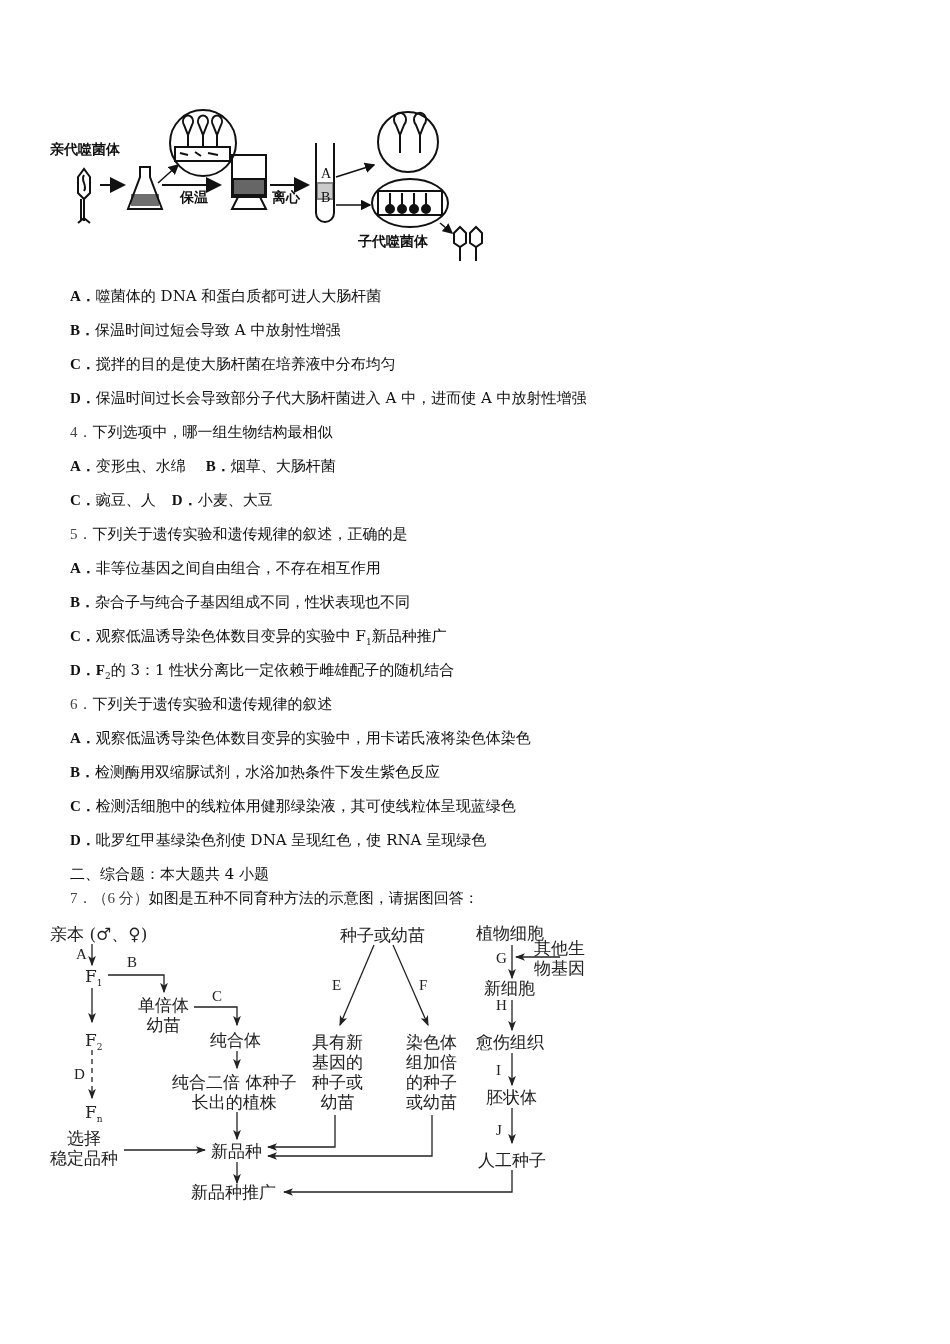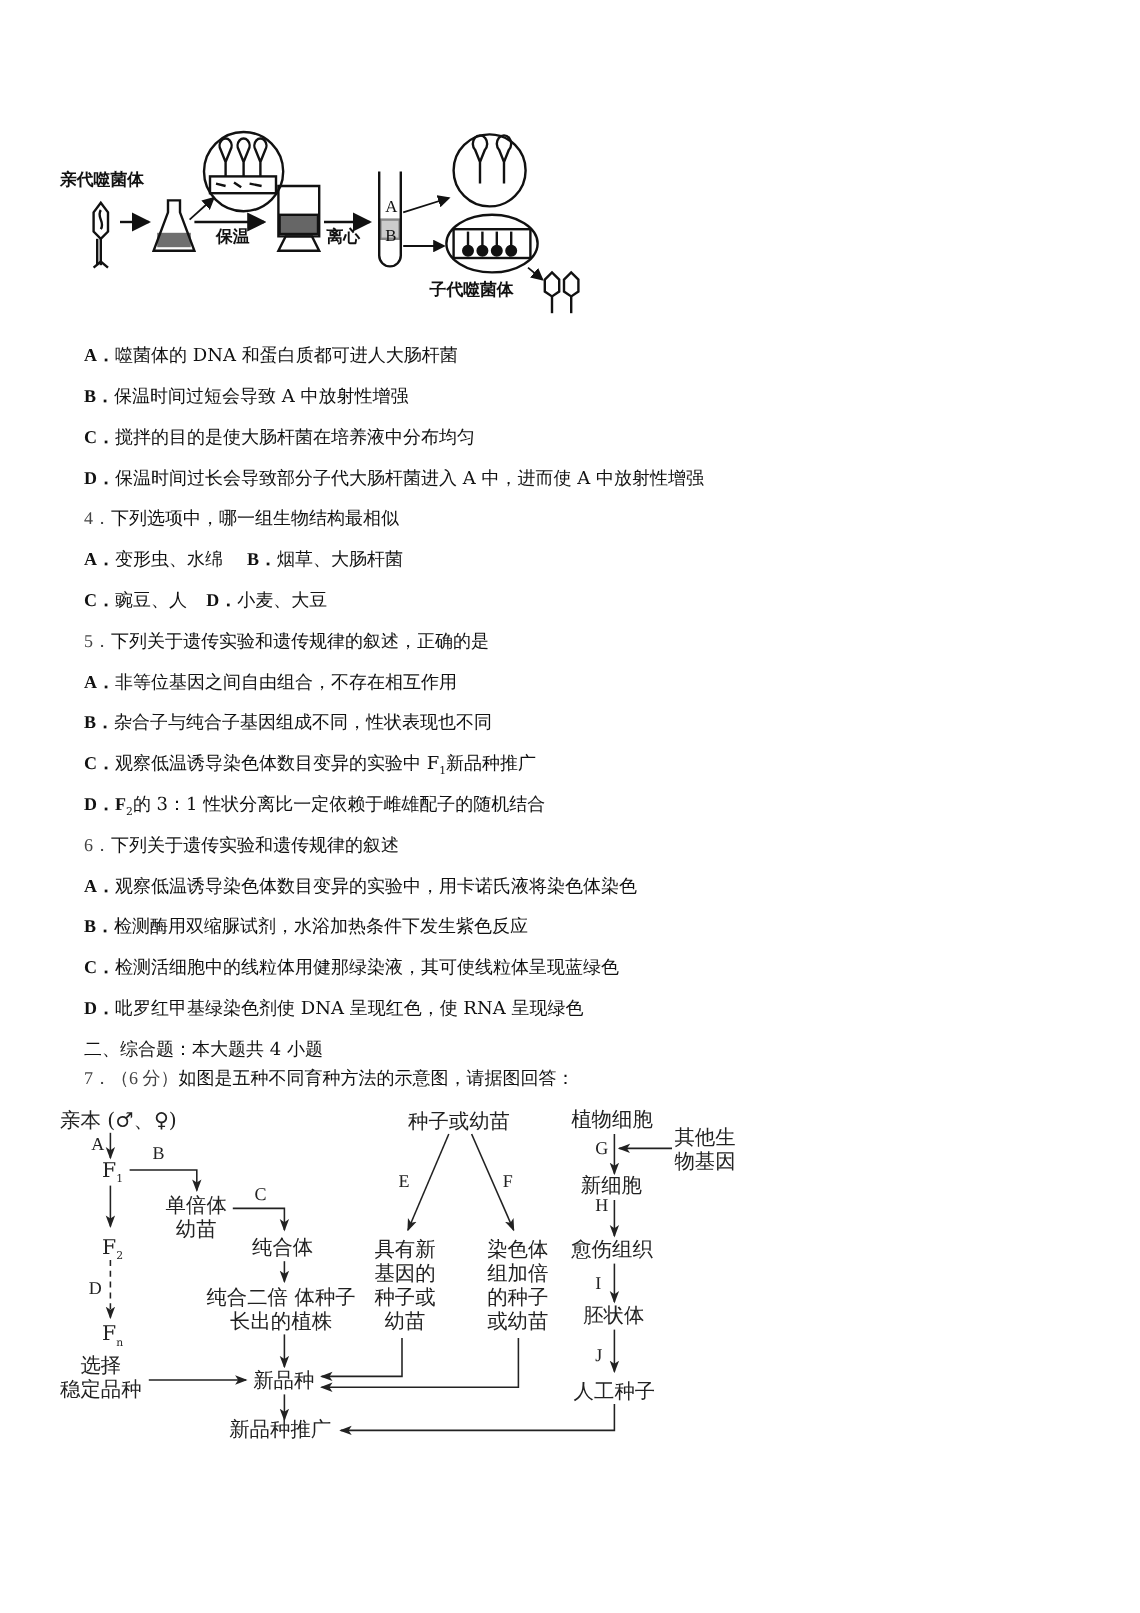--- a/index.html
+++ b/index.html
@@ -198,21 +198,21 @@
   <span class="lbl" style="left:211px;top:1141px;">新品种</span>
   <span class="lbl" style="left:191px;top:1182px;">新品种推广</span>
 
   <span class="lbl" style="left:340px;top:925px;">种子或幼苗</span>
   <span class="letter" style="left:332px;top:977px;">E</span>
   <span class="letter" style="left:419px;top:977px;">F</span>
   <span class="lbl" style="left:312px;top:1032px;text-align:center;"><span>具有新</span><br><span>基因的</span><br><span>种子或</span><br><span>幼苗</span></span>
   <span class="lbl" style="left:406px;top:1032px;text-align:left;"><span>染色体</span><br><span>组加倍</span><br><span>的种子</span><br><span>或幼苗</span></span>
 
   <span class="lbl" style="left:476px;top:923px;">植物细胞</span>
-  <span class="lbl" style="left:562px;top:938px;text-align:left;"><span>其他生</span><br><span>物基因</span></span>
+  <span class="lbl" style="left:534px;top:938px;text-align:left;"><span>其他生</span><br><span>物基因</span></span>
   <span class="letter" style="left:496px;top:950px;">G</span>
   <span class="lbl" style="left:484px;top:978px;">新细胞</span>
   <span class="letter" style="left:496px;top:997px;">H</span>
   <span class="lbl" style="left:476px;top:1032px;text-align:right;">愈伤组织</span>
   <span class="letter" style="left:496px;top:1062px;">I</span>
   <span class="lbl" style="left:486px;top:1087px;">胚状体</span>
   <span class="letter" style="left:496px;top:1122px;">J</span>
   <span class="lbl" style="left:478px;top:1150px;">人工种子</span>
 </div>
 

